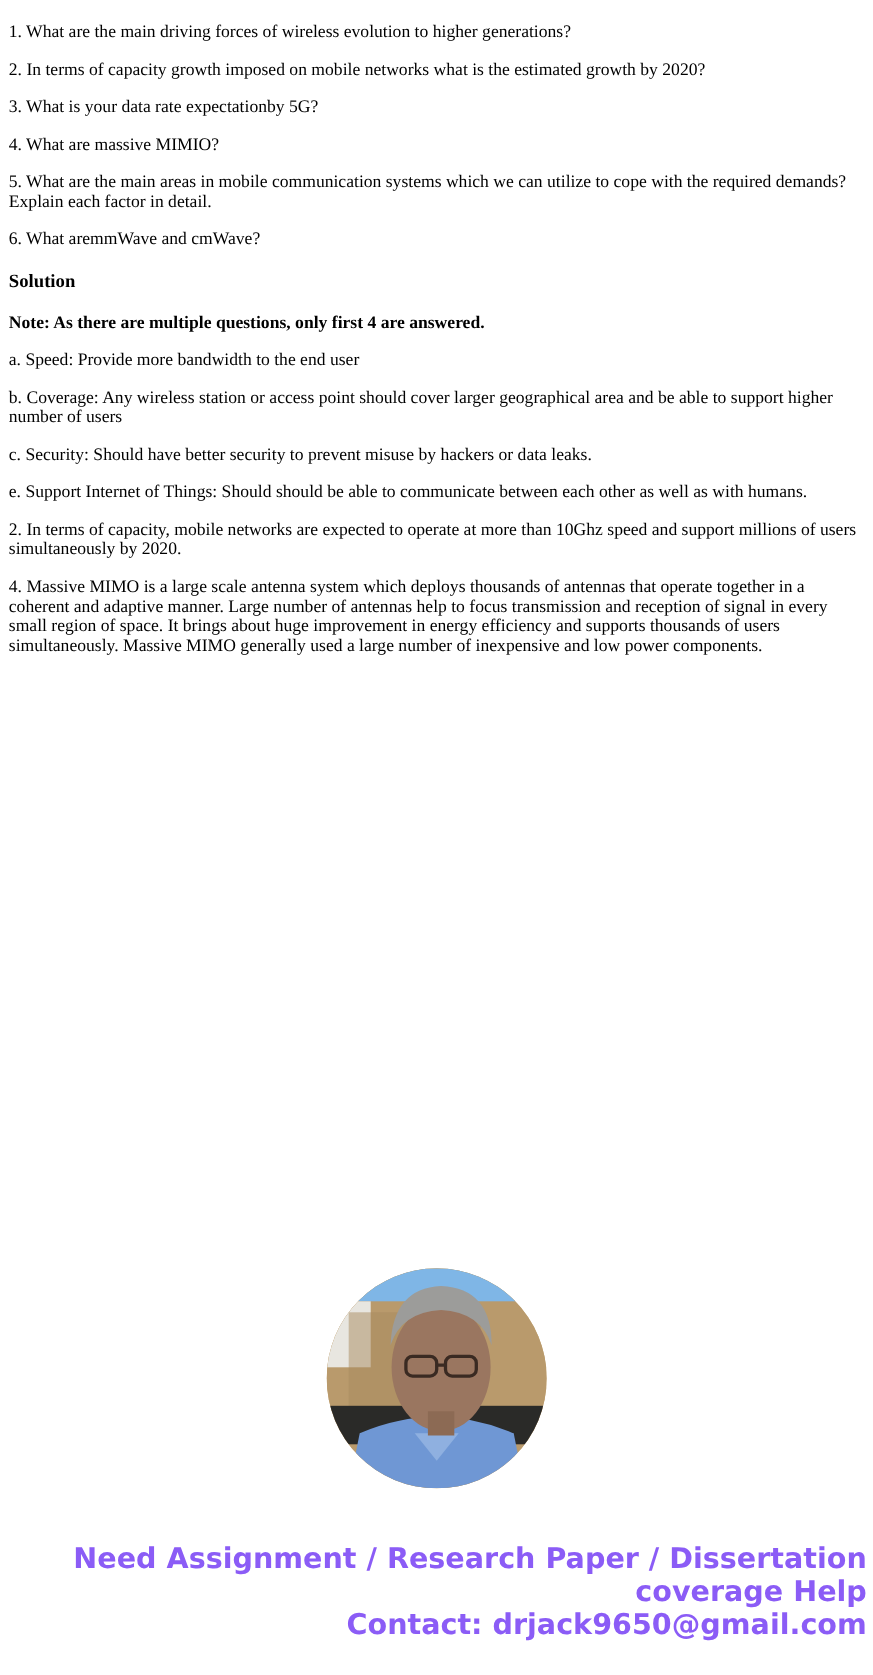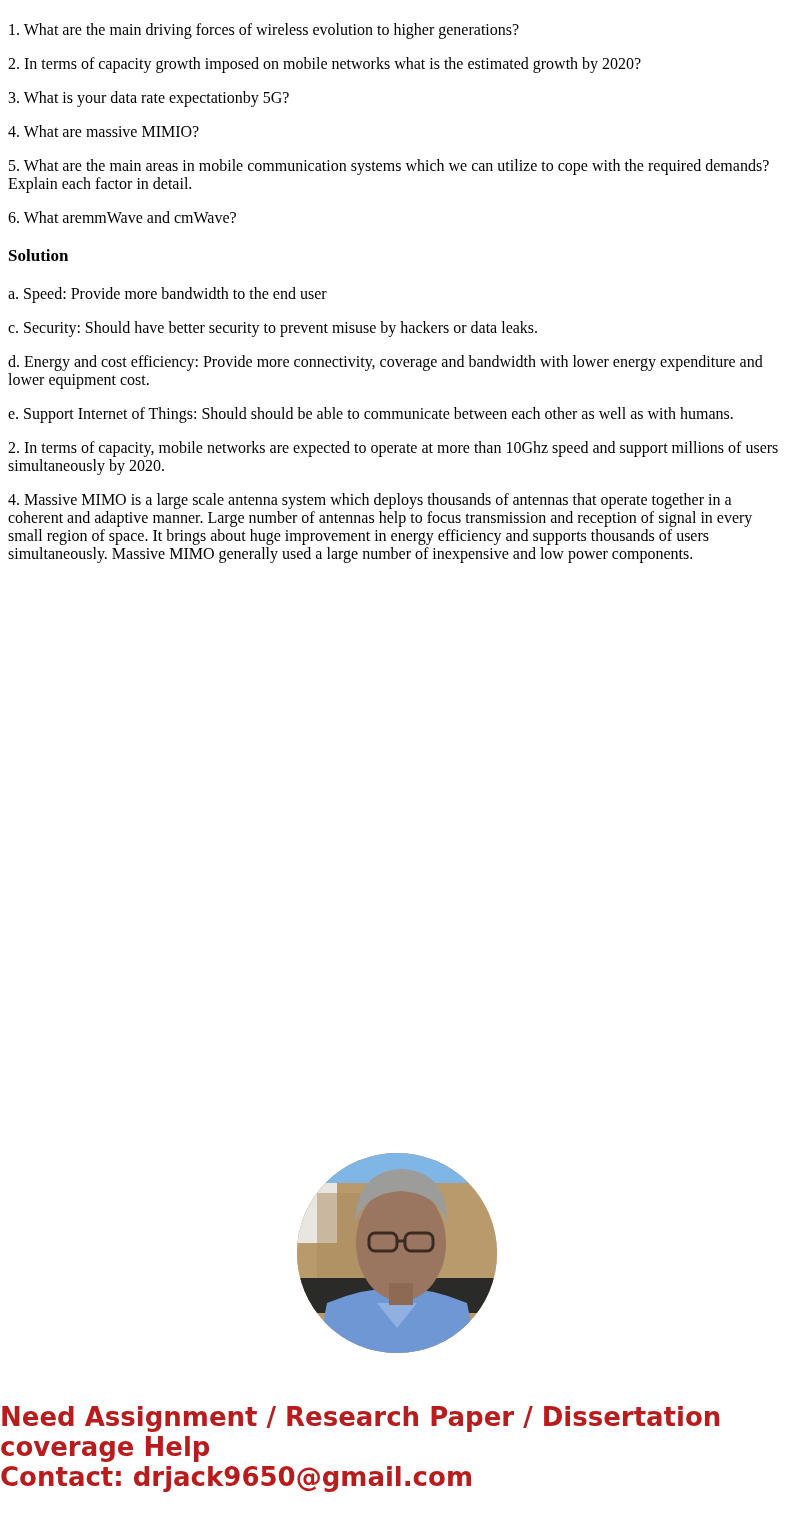--- a/index.html
+++ b/index.html
@@ -49,45 +49,46 @@
       background: #c8a97a;
     }
     .avatar svg {
       display: block;
     }
     .promo {
       position: absolute;
       left: 0;
       top: 1402px;
       width: 788px;
-      text-align: left;
+      text-align: right;
       font-family: "DejaVu Sans", sans-serif;
       font-weight: bold;
       font-size: 26px;
       line-height: 30px;
-      color: #b91c1c;
+      color: #8b5cf6;
     }
     .promo div { margin: 0; }
   </style>
 </head>
 <body>
 
 <div class="content">
   <p class="first">1. What are the main driving forces of wireless evolution to higher generations?</p>
   <p>2. In terms of capacity growth imposed on mobile networks what is the estimated growth by 2020?</p>
   <p>3. What is your data rate expectationby 5G?</p>
   <p>4. What are massive MIMIO?</p>
   <p>5. What are the main areas in mobile communication systems which we can utilize to cope with the required demands? Explain each factor in detail.</p>
   <p>6. What aremmWave and cmWave?</p>
 
   <h3>Solution</h3>
+  <p class="note">Note: As there are multiple questions, only first 4 are answered.</p>
 
   <p>a. Speed: Provide more bandwidth to the end user</p>
+  <p>b. Coverage: Any wireless station or access point should cover larger geographical area and be able to support higher number of users</p>
   <p>c. Security: Should have better security to prevent misuse by hackers or data leaks.</p>
-  <p>d. Energy and cost efficiency: Provide more connectivity, coverage and bandwidth with lower energy expenditure and lower equipment cost.</p>
   <p>e. Support Internet of Things: Should should be able to communicate between each other as well as with humans.</p>
   <p>2. In terms of capacity, mobile networks are expected to operate at more than 10Ghz speed and support millions of users simultaneously by 2020.</p>
   <p>4. Massive MIMO is a large scale antenna system which deploys thousands of antennas that operate together in a coherent and adaptive manner. Large number of antennas help to focus transmission and reception of signal in every small region of space. It brings about huge improvement in energy efficiency and supports thousands of users simultaneously. Massive MIMO generally used a large number of inexpensive and low power components.</p>
 </div>
 
 <div class="avatar">
   <svg width="200" height="200" viewBox="0 0 200 200">
     <rect x="0" y="0" width="200" height="200" fill="#b99a6c"></rect>
     <rect x="0" y="0" width="200" height="30" fill="#7fb6e6"></rect>
     <rect x="0" y="30" width="40" height="60" fill="#e8e6e0"></rect>

